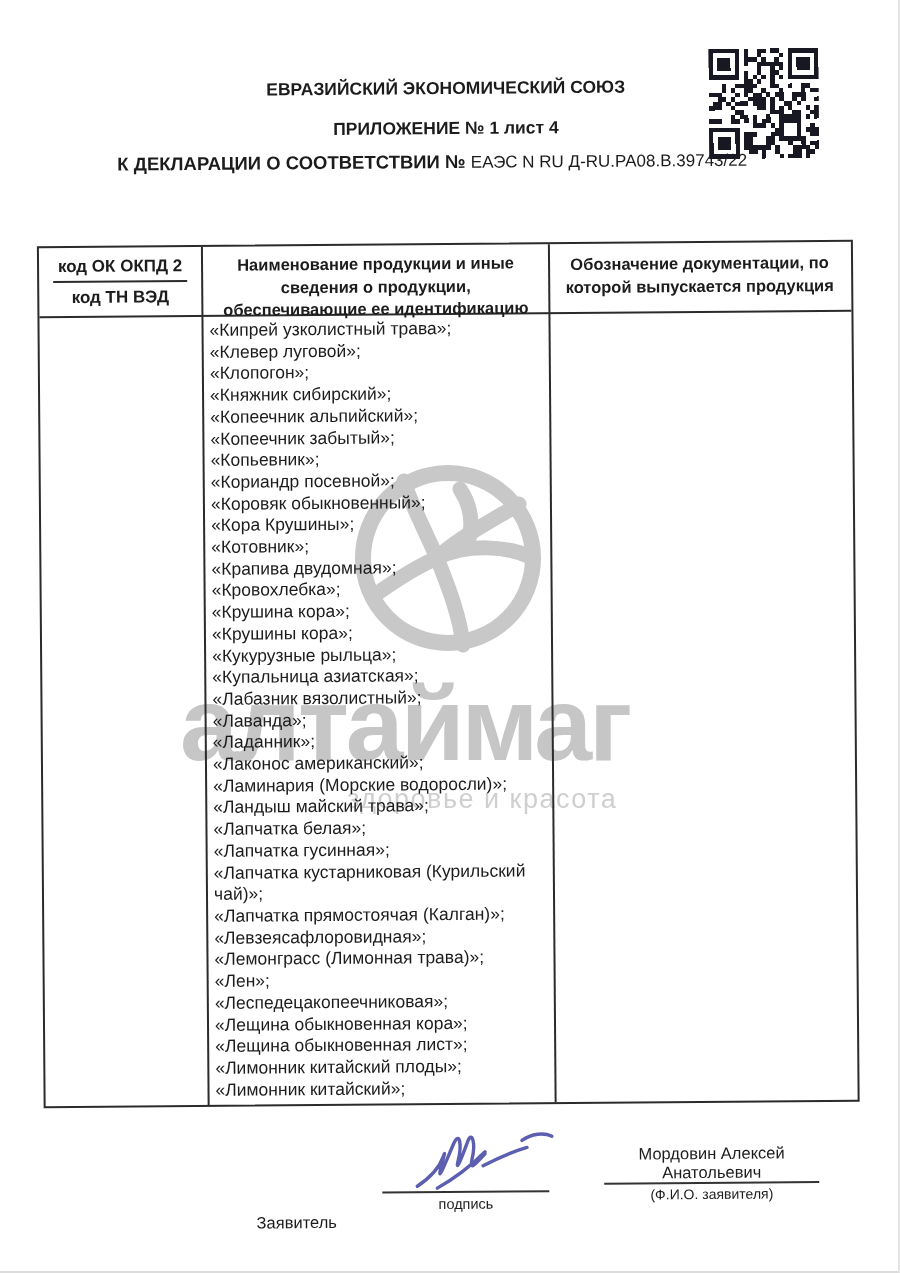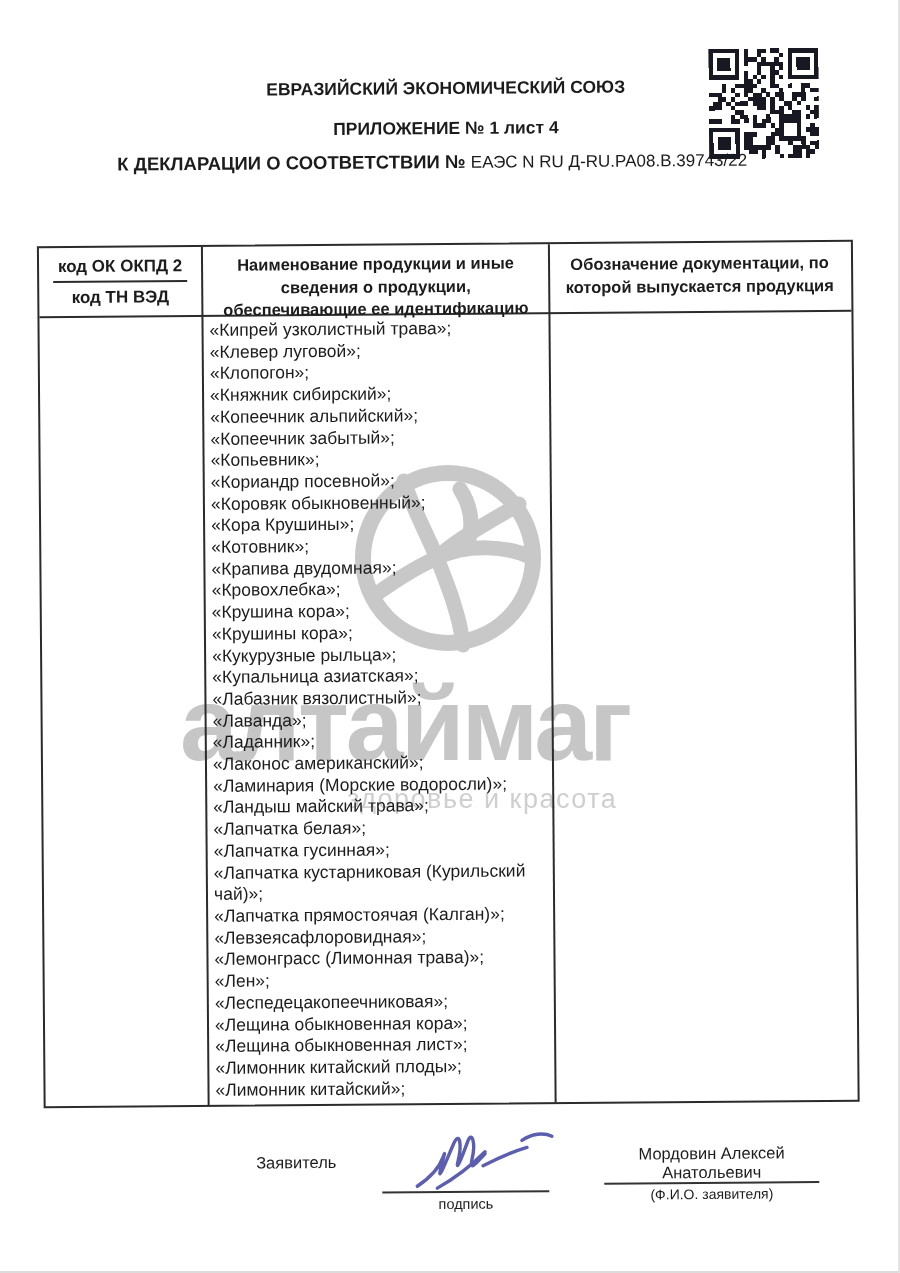--- a/index.html
+++ b/index.html
@@ -33,21 +33,21 @@
        font-size:17px;}
   .c1rule{height:2px;background:#2b2b2b;margin:4px 14px 5px 14px;}
   .c2h{position:absolute;left:164px;top:7px;width:345px;text-align:center;font-weight:bold;
        font-size:16.5px;line-height:22.5px;}
   .c3h{position:absolute;left:511px;top:9px;width:299px;text-align:center;font-weight:bold;
        font-size:16.5px;line-height:23px;}
   .c2h span,.c3h span{display:block;}
   .plist{position:absolute;left:170px;top:73px;width:336px;font-size:17.5px;
          line-height:21.7px;}
   
-  .f-label{position:absolute;left:252px;top:1152px;font-size:16.5px;text-align:right;}
+  .f-label{position:absolute;left:252px;top:1212px;font-size:16.5px;text-align:right;}
   .sig-svg{position:absolute;left:405px;top:1126px;width:170px;height:70px;}
   .sig-line{position:absolute;left:378px;top:1191px;width:167px;height:2px;background:#333;}
   .sig-cap{position:absolute;left:378px;top:1196px;width:167px;text-align:center;
            font-size:14.5px;}
   .fio{position:absolute;left:600px;top:1146px;width:215px;text-align:center;
        font-size:16.5px;line-height:19px;}
   .fio-line{position:absolute;left:600px;top:1184px;width:215px;height:2px;background:#333;}
   .fio-cap{position:absolute;left:600px;top:1188px;width:215px;text-align:center;
            font-size:14px;}
   

